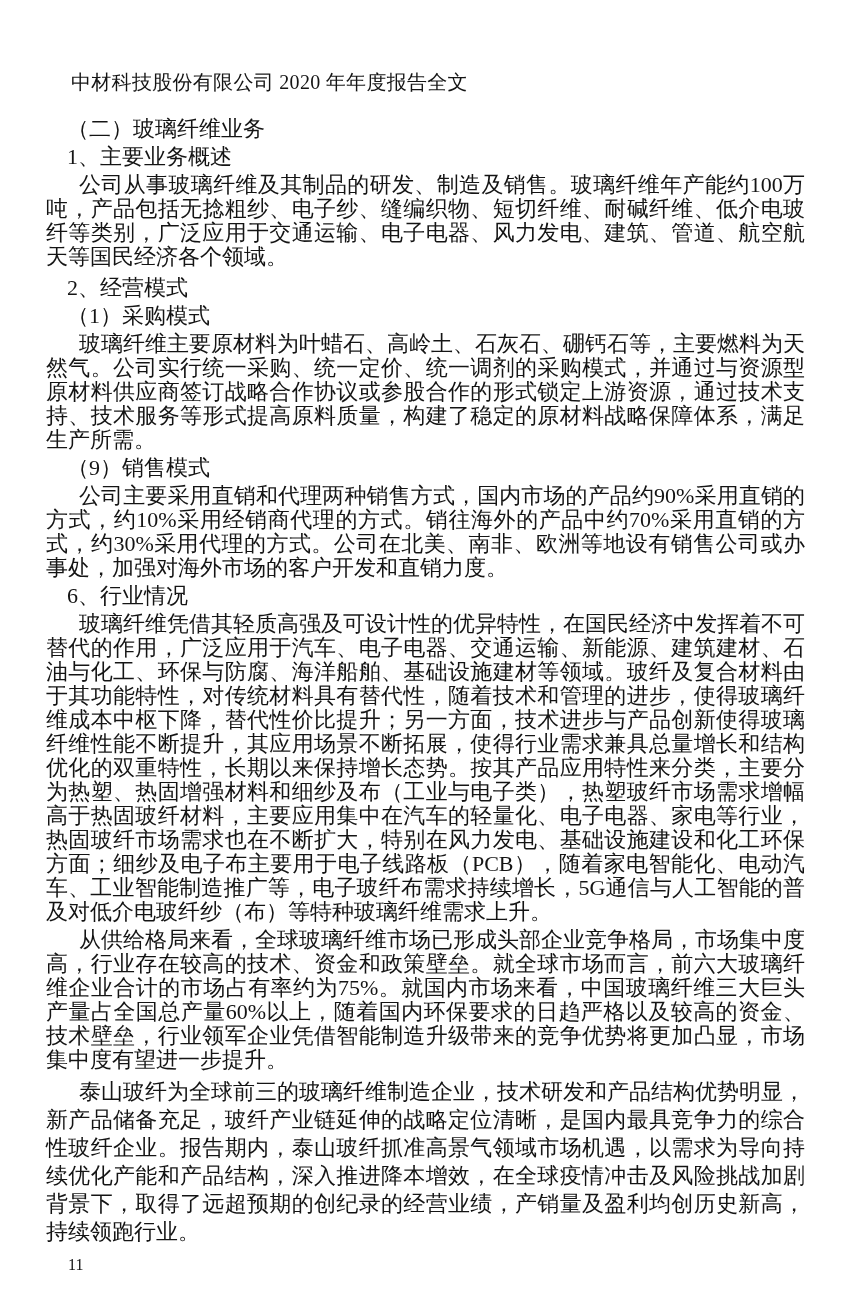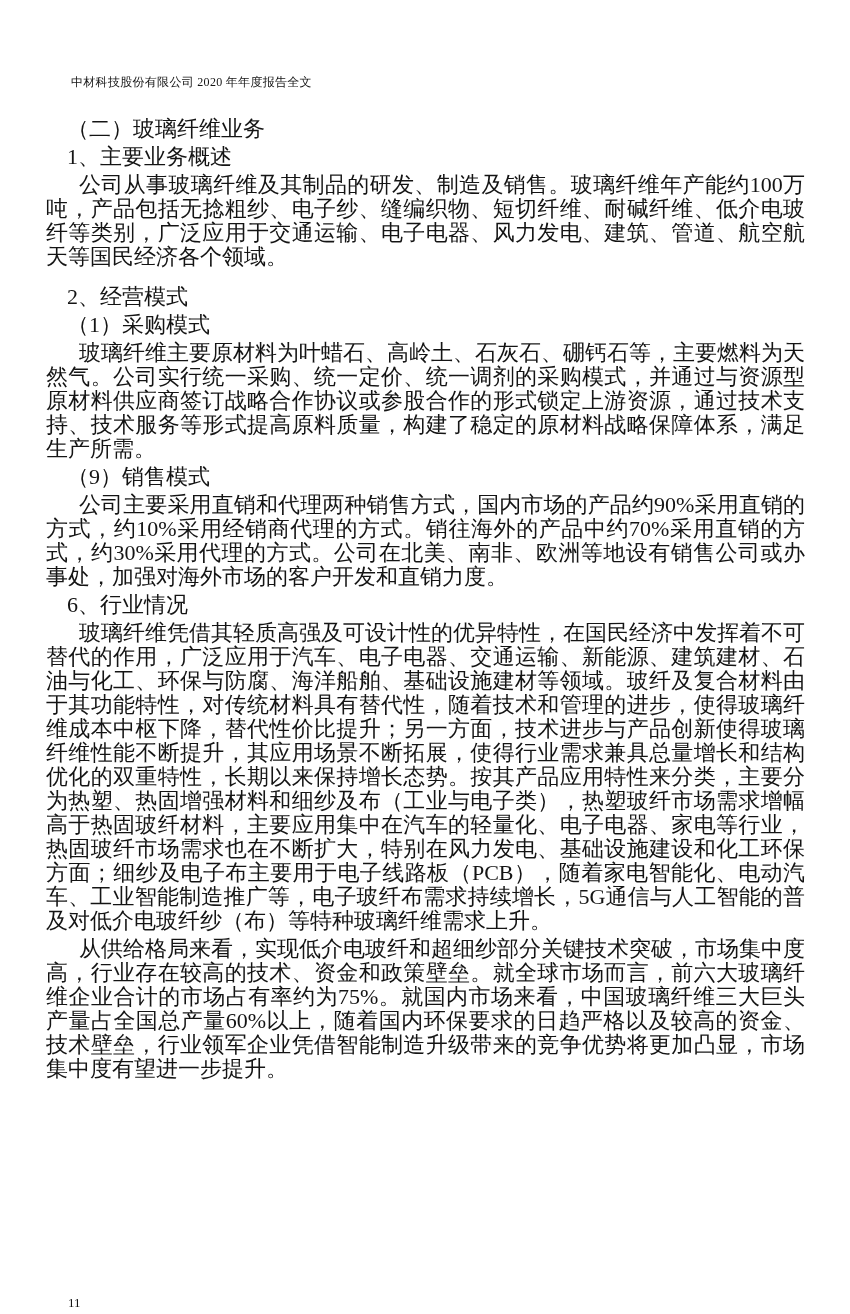--- a/index.html
+++ b/index.html
@@ -11,21 +11,21 @@
     color: #141414;
     overflow: hidden;
   }
   .page {
     position: absolute; inset: 0;
     background: #ffffff;
   }
   .doc-header {
     position: absolute;
     left: 71px; top: 70px;
-    font-size: 12px;
+    font-size: 20px;
     line-height: 24px;
     letter-spacing: 0.3px;
     white-space: nowrap;
     text-align: right;
   }
   .content {
     position: absolute;
     left: 34px; right: 33px;
     top: 113px;
     font-size: 22px;
@@ -34,25 +34,25 @@
   .block-h {
     text-indent: 33px;
     margin: 4px 0 3px 0;
   }
   .block-p {
     text-indent: 33px;
     text-align: justify;
     margin: 4px 12px;
   }
   .block-p.wide { line-height: 28px; margin-top: 6px; }
-  .gap-top { margin-top: 16px; }
+  .gap-top { margin-top: 7px; }
   .page-number {
     position: absolute;
-    left: 68px; top: 1293px;
-    font-size: 13px;
+    left: 68px; top: 1255px;
+    font-size: 16px;
     line-height: 20px;
   }
 </style>
 </head>
 <body>
 
 <div class="page">
 
   <div class="doc-header">中材科技股份有限公司 2020 年年度报告全文</div>
 
@@ -72,20 +72,21 @@
     <div class="block block-p">玻璃纤维主要原材料为叶蜡石、高岭土、石灰石、硼钙石等，主要燃料为天然气。公司实行统一采购、统一定价、统一调剂的采购模式，并通过与资源型原材料供应商签订战略合作协议或参股合作的形式锁定上游资源，通过技术支持、技术服务等形式提高原料质量，构建了稳定的原材料战略保障体系，满足生产所需。</div>
 
     <div class="block block-h">（9）销售模式</div>
 
     <div class="block block-p">公司主要采用直销和代理两种销售方式，国内市场的产品约90%采用直销的方式，约10%采用经销商代理的方式。销往海外的产品中约70%采用直销的方式，约30%采用代理的方式。公司在北美、南非、欧洲等地设有销售公司或办事处，加强对海外市场的客户开发和直销力度。</div>
 
     <div class="block block-h">6、行业情况</div>
 
     <div class="block block-p">玻璃纤维凭借其轻质高强及可设计性的优异特性，在国民经济中发挥着不可替代的作用，广泛应用于汽车、电子电器、交通运输、新能源、建筑建材、石油与化工、环保与防腐、海洋船舶、基础设施建材等领域。玻纤及复合材料由于其功能特性，对传统材料具有替代性，随着技术和管理的进步，使得玻璃纤维成本中枢下降，替代性价比提升；另一方面，技术进步与产品创新使得玻璃纤维性能不断提升，其应用场景不断拓展，使得行业需求兼具总量增长和结构优化的双重特性，长期以来保持增长态势。按其产品应用特性来分类，主要分为热塑、热固增强材料和细纱及布（工业与电子类），热塑玻纤市场需求增幅高于热固玻纤材料，主要应用集中在汽车的轻量化、电子电器、家电等行业，热固玻纤市场需求也在不断扩大，特别在风力发电、基础设施建设和化工环保方面；细纱及电子布主要用于电子线路板（PCB），随着家电智能化、电动汽车、工业智能制造推广等，电子玻纤布需求持续增长，5G通信与人工智能的普及对低介电玻纤纱（布）等特种玻璃纤维需求上升。</div>
 
-    <div class="block block-p">从供给格局来看，实现低介电玻纤和超细纱部分关键技术突破，市场集中度高，行业存在较高的技术、资金和政策壁垒。就全球市场而言，前六大玻璃纤维企业合计的市场占有率约为75%。就国内市场来看，中国玻璃纤维三大巨头产量占全国总产量60%以上，随着国内环保要求的日趋严格以及较高的资金、技术壁垒，行业领军企业凭借智能制造升级带来的竞争优势将更加凸显，市场集中度有望进一步提升。</div>
+    <div class="block block-p">从供给格局来看，全球玻璃纤维市场已形成头部企业竞争格局，市场集中度高，行业存在较高的技术、资金和政策壁垒。就全球市场而言，前六大玻璃纤维企业合计的市场占有率约为75%。就国内市场来看，中国玻璃纤维三大巨头产量占全国总产量60%以上，随着国内环保要求的日趋严格以及较高的资金、技术壁垒，行业领军企业凭借智能制造升级带来的竞争优势将更加凸显，市场集中度有望进一步提升。</div>
 
+    <div class="block block-p wide">泰山玻纤为全球前三的玻璃纤维制造企业，技术研发和产品结构优势明显，新产品储备充足，玻纤产业链延伸的战略定位清晰，是国内最具竞争力的综合性玻纤企业。报告期内，泰山玻纤抓准高景气领域市场机遇，以需求为导向持续优化产能和产品结构，深入推进降本增效，在全球疫情冲击及风险挑战加剧背景下，取得了远超预期的创纪录的经营业绩，产销量及盈利均创历史新高，持续领跑行业。</div>
 
   </div>
 
   <div class="page-number">11</div>
 
 </div>
 
 </body></html>

